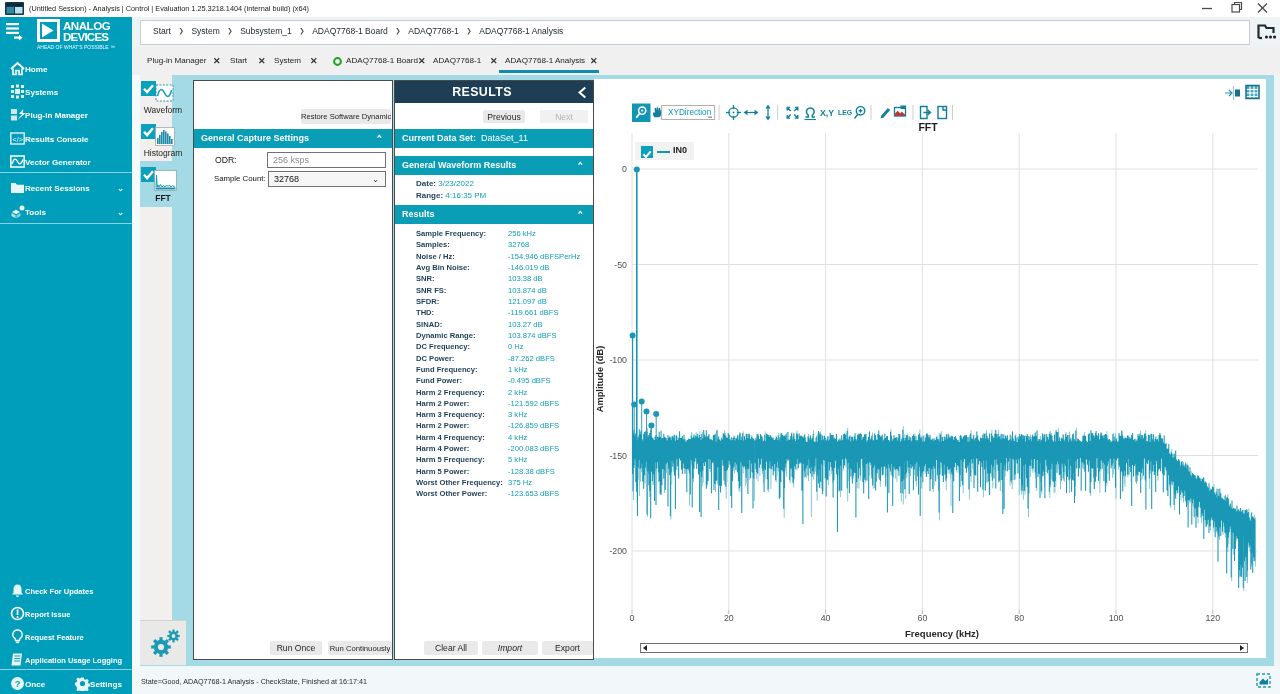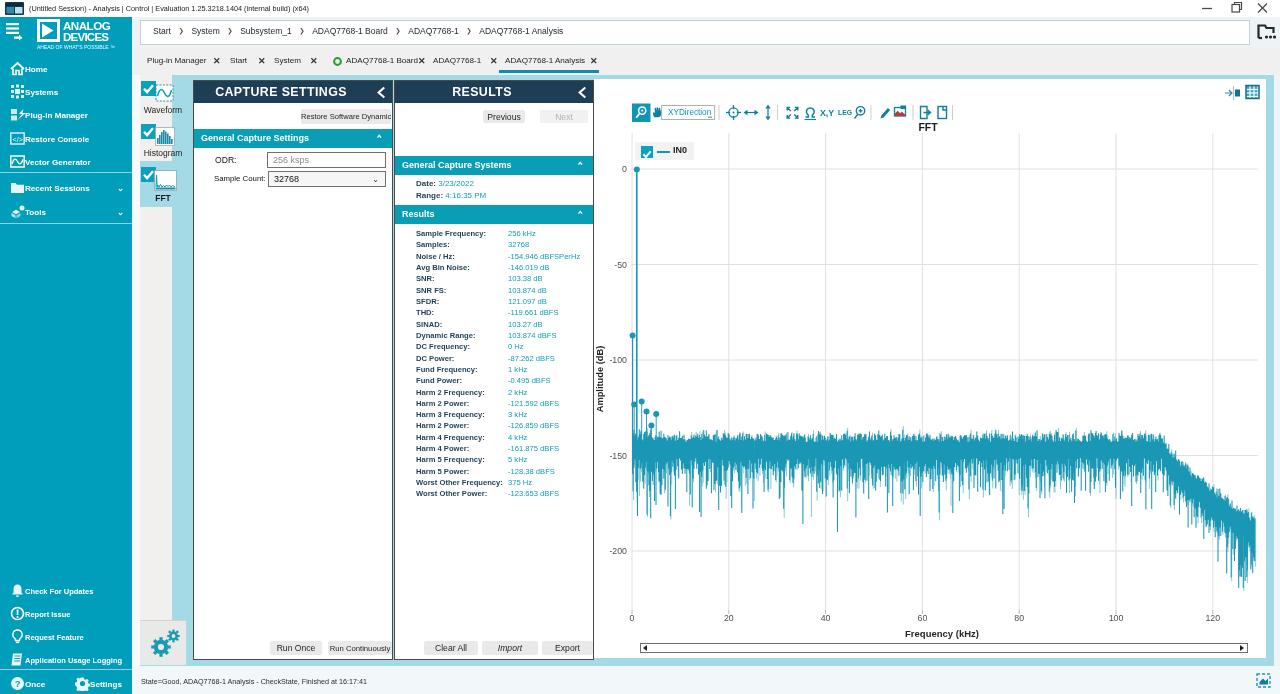--- a/index.html
+++ b/index.html
@@ -152,21 +152,21 @@
       </span>
       <span class="lbl">Plug-in Manager</span>
     </div>
 <div class="navrow" style="top:110px">
       <span style="position:absolute;left:5px;top:50%;transform:translateY(-50%);width:15px;height:15px">
         <svg class="navico" viewBox="0 0 15 15">
           <rect x="0.8" y="2" width="13.4" height="11" fill="none" stroke="#dff3f7" stroke-width="1.4"></rect>
           <text x="2.6" y="10.5" font-size="7" fill="#fff" font-family="Liberation Sans">&lt;/&gt;</text>
         </svg>
       </span>
-      <span class="lbl">Restore Console</span>
+      <span class="lbl">Results Console</span>
     </div>
 <div class="navrow" style="top:133px">
       <span style="position:absolute;left:5px;top:50%;transform:translateY(-50%);width:15px;height:15px">
         <svg class="navico" viewBox="0 0 15 15">
           <rect x="0.8" y="2" width="13.4" height="11" fill="none" stroke="#fff" stroke-width="1.5"></rect>
           <path d="M2 10 C4 4,6 4,7.5 7.5 C9 11,11 11,13 5.5" fill="none" stroke="#fff" stroke-width="1.4"></path>
         </svg>
       </span>
       <span class="lbl">Vector Generator</span>
     </div>
@@ -338,26 +338,20 @@
             <rect x="30" y="5.8" width="2.4" height="2.4" transform="rotate(45 31.2 7)"></rect>
             <rect x="22.6" y="13.2" width="2.4" height="2.4" transform="rotate(45 23.8 14.4)"></rect>
             <rect x="30" y="13.2" width="2.4" height="2.4" transform="rotate(45 31.2 14.4)"></rect>
           </g>
         <circle cx="15" cy="22" r="3.1" fill="#e9e9e7"></circle>
           <circle cx="27.5" cy="11" r="1.9" fill="#e9e9e7"></circle>
       </svg>
     </div>
   </div>
   <div class="panel" style="left:53px;width:200px;">
-<div class="phead">
-        <div class="t">CAPTURE SETTINGS</div>
-        <svg style="position:absolute;right:6px;top:5px" width="10" height="13" viewBox="0 0 10 13">
-          <path d="M8.3 1.5 L2.6 6.5 L8.3 11.5" stroke="#fff" stroke-width="2.1" fill="none"></path>
-        </svg>
-      </div>
 <button class="btn" style="left:107px;top:28px;width:90px;height:15px;font-size:7.6px;white-space:nowrap;">Restore Software Dynamic</button>
 <div class="secbar" style="top:47.5px">
         <div class="t">General Capture Settings</div>
         <div class="c">⌃</div>
       </div>
 <div class="flabel" style="left:21px;top:74px">ODR:</div>
 <div style="position:absolute;left:73px;top:71px;width:119px;height:16px;border:1px solid #717171;background:#fff;font-size:9px;color:#8a8a8a;line-height:15px;padding-left:5px;">256 ksps</div>
 <div class="flabel" style="left:20px;top:92.5px;font-size:7.8px;">Sample Count:</div>
 <div style="position:absolute;left:74px;top:90px;width:118px;height:16px;border:1px solid #717171;background:#f6f6f6;font-size:9px;color:#111;line-height:15px;padding-left:5px;">32768<span style="position:absolute;right:6px;top:0;color:#333;font-size:8px;">⌄</span></div>
 <button class="btn" style="left:76px;top:560px;width:52px;height:14px;">Run Once</button>
@@ -365,22 +359,25 @@
 </div>
 <div class="panel" style="left:254px;width:200px;">
 <div class="phead">
         <div class="t">RESULTS</div>
         <svg style="position:absolute;right:6px;top:5px" width="10" height="13" viewBox="0 0 10 13">
           <path d="M8.3 1.5 L2.6 6.5 L8.3 11.5" stroke="#fff" stroke-width="2.1" fill="none"></path>
         </svg>
       </div>
 <button class="btn" style="left:88px;top:29px;width:42px;height:13px;">Previous</button>
 <button class="btn" style="left:145px;top:29px;width:48px;height:13px;color:#b5b5b5;background:#f1f1f1;">Next</button>
+<div class="secbar" style="top:47.5px">
+        <div class="t">Current Data Set:&nbsp; <span style="font-weight:normal">DataSet_11</span></div>
+      </div>
 <div class="secbar" style="top:75px">
-        <div class="t">General Capture Systems</div>
+        <div class="t">General Waveform Results</div>
         <div class="c">⌃</div>
       </div>
 <div class="rrow" style="left:21px;top:98px"><b>Date:</b> <span>3/23/2022</span></div>
 <div class="rrow" style="left:21px;top:109.5px"><b>Range:</b> <span>4:16:35 PM</span></div>
 <div class="secbar" style="top:124px">
         <div class="t">Results</div>
         <div class="c">⌃</div>
       </div>
 <div class="rlbl" style="left:21px;top:148.0px">Sample Frequency:</div>
       <div class="rval" style="left:113px;top:148.0px">256 kHz</div>
@@ -414,21 +411,21 @@
       <div class="rval" style="left:113px;top:306.5px">2 kHz</div>
 <div class="rlbl" style="left:21px;top:317.8px">Harm 2 Power:</div>
       <div class="rval" style="left:113px;top:317.8px">-121.592 dBFS</div>
 <div class="rlbl" style="left:21px;top:329.1px">Harm 3 Frequency:</div>
       <div class="rval" style="left:113px;top:329.1px">3 kHz</div>
 <div class="rlbl" style="left:21px;top:340.4px">Harm 2 Power:</div>
       <div class="rval" style="left:113px;top:340.4px">-126.859 dBFS</div>
 <div class="rlbl" style="left:21px;top:351.8px">Harm 4 Frequency:</div>
       <div class="rval" style="left:113px;top:351.8px">4 kHz</div>
 <div class="rlbl" style="left:21px;top:363.1px">Harm 4 Power:</div>
-      <div class="rval" style="left:113px;top:363.1px">-161.875 dBFS</div>
+      <div class="rval" style="left:113px;top:363.1px">-200.083 dBFS</div>
 <div class="rlbl" style="left:21px;top:374.4px">Harm 5 Frequency:</div>
       <div class="rval" style="left:113px;top:374.4px">5 kHz</div>
 <div class="rlbl" style="left:21px;top:385.7px">Harm 5 Power:</div>
       <div class="rval" style="left:113px;top:385.7px">-128.38 dBFS</div>
 <div class="rlbl" style="left:21px;top:397.0px">Worst Other Frequency:</div>
       <div class="rval" style="left:113px;top:397.0px">375 Hz</div>
 <div class="rlbl" style="left:21px;top:408.4px">Worst Other Power:</div>
       <div class="rval" style="left:113px;top:408.4px">-123.653 dBFS</div>
 <button class="btn" style="left:29px;top:560px;width:54px;height:14px;">Clear All</button>
 <button class="btn" style="left:87px;top:560px;width:56px;height:14px;font-style:italic;">Import</button>

